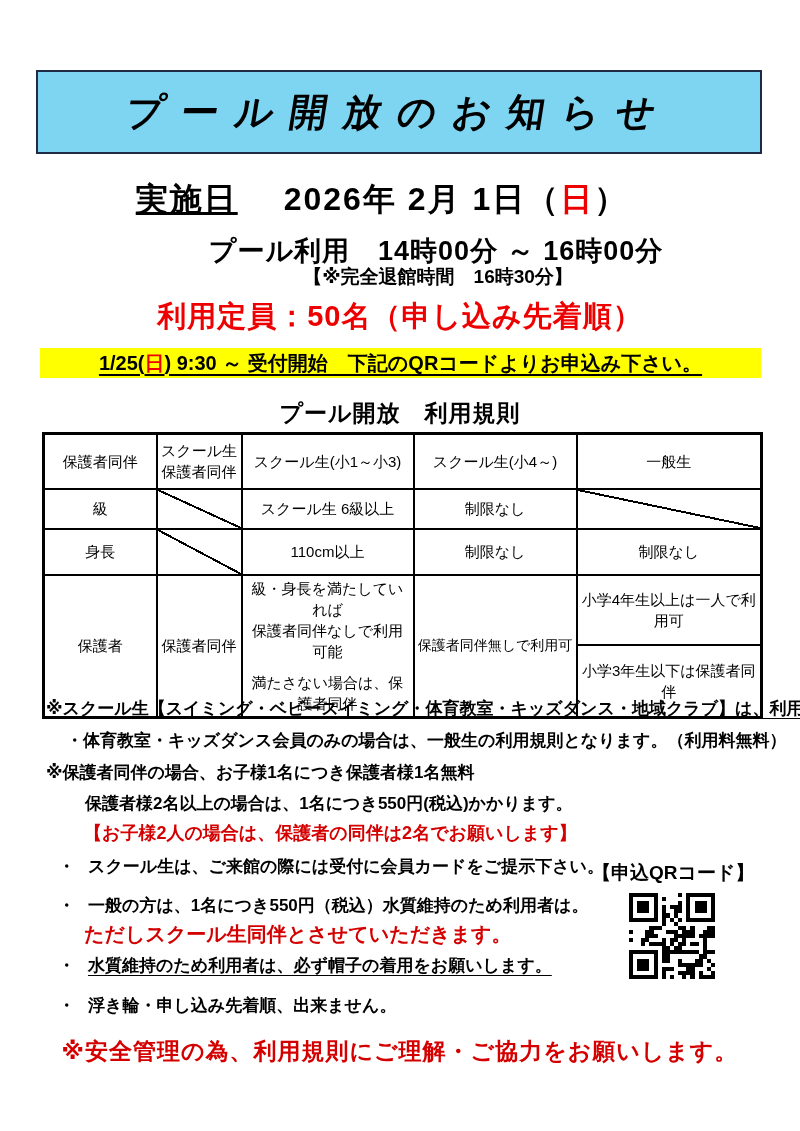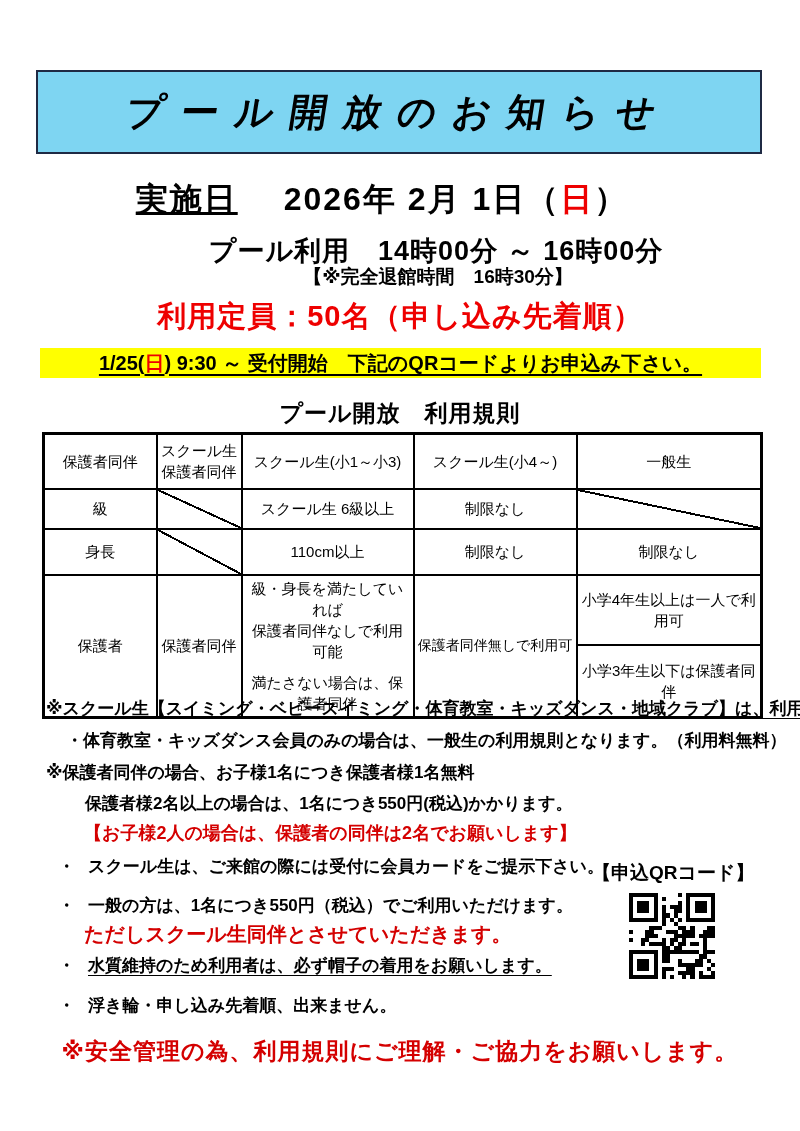--- a/index.html
+++ b/index.html
@@ -173,21 +173,21 @@
 
 <div class="abs bullet b1">
   <span class="mark">・</span>
   <span class="txt">スクール生は、ご来館の際には受付に会員カードをご提示下さい。</span>
 </div>
 
 <div class="abs qr-label">【申込QRコード】</div>
 
 <div class="abs bullet b2">
   <span class="mark">・</span>
-  <span class="txt">一般の方は、1名につき550円（税込）でご利用いただけます。</span>
+  <span class="txt">一般の方は、1名につき550円（税込）水質維持のため利用者は。</span>
 </div>
 <div class="abs b2red">ただしスクール生同伴とさせていただきます。</div>
 
 <div class="abs qr-box"><svg viewBox="0 0 21 21" width="86" height="86" shape-rendering="crispEdges" fill="#000">
       <rect x="0" y="0" width="1" height="1"></rect>
       <rect x="1" y="0" width="1" height="1"></rect>
       <rect x="2" y="0" width="1" height="1"></rect>
       <rect x="3" y="0" width="1" height="1"></rect>
       <rect x="4" y="0" width="1" height="1"></rect>
       <rect x="5" y="0" width="1" height="1"></rect>

